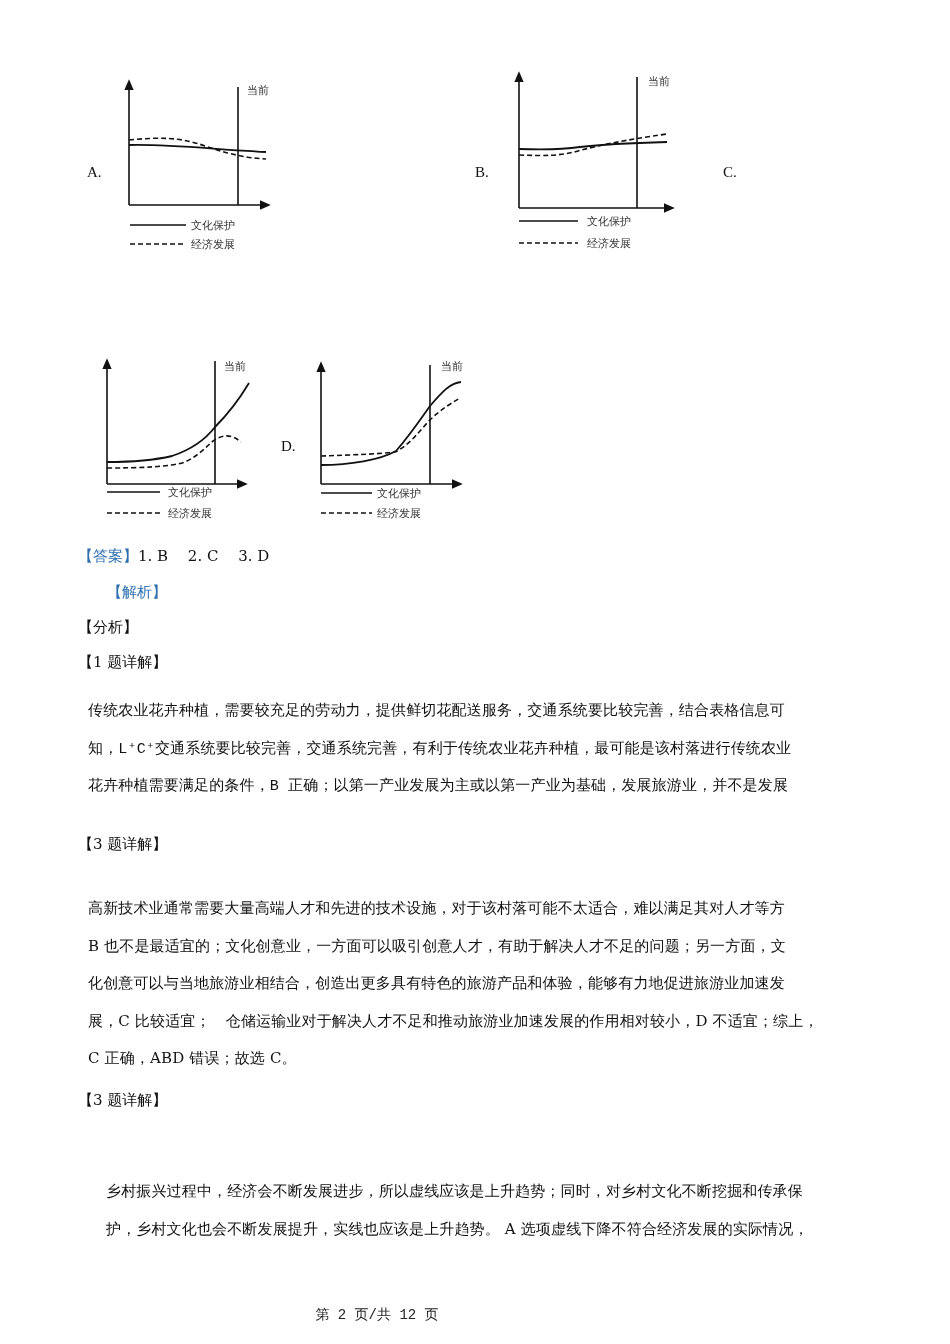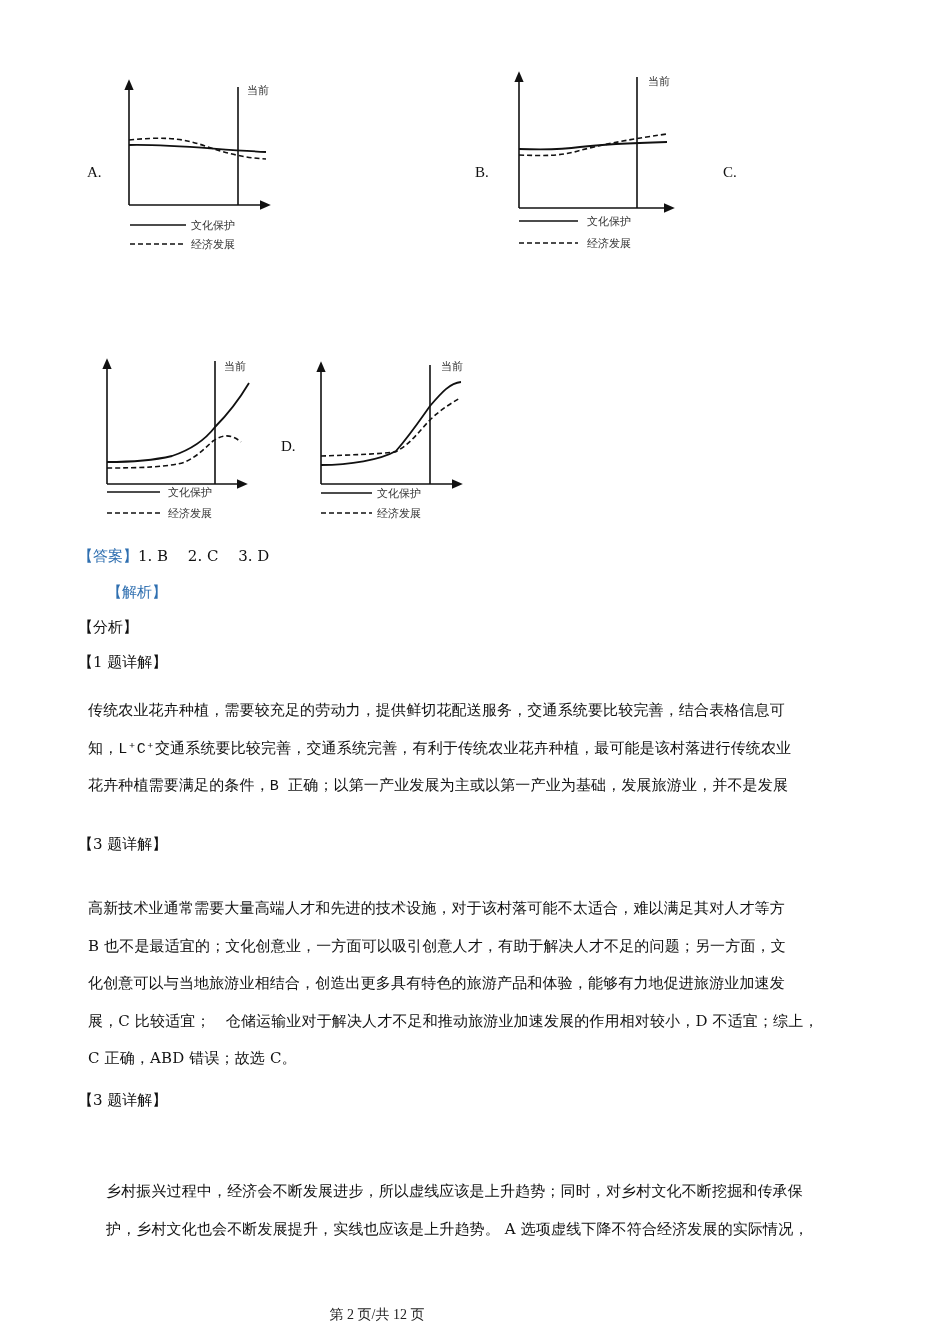--- a/index.html
+++ b/index.html
@@ -6,21 +6,21 @@
   body { width: 950px; height: 1344px; position: relative; overflow: hidden;
          font-family: "DejaVu Serif", "Liberation Serif", serif; color: #111; }
   .opt-label { position: absolute; font-family: "Liberation Serif", serif; font-size: 15px; color: #111; }
   .chart-svg { position: absolute; left: 0; top: 0; }
   .chart-text { font-family: "DejaVu Sans", sans-serif; font-size: 11px; fill: #333; }
   .line { position: absolute; left: 78px; font-size: 15px; line-height: 20px; white-space: nowrap; color: #111; }
   .blue { color: #2f6fb0; }
   .para { position: absolute; left: 88px; width: 790px; font-size: 15px; color: #111; }
   .para .pline { height: 37.5px; line-height: 20px; white-space: nowrap; display: block; letter-spacing: 0.15px; }
   .footer { position: absolute; top: 1306px; left: 0; width: 752px; text-align: center; font-size: 14px;
-            font-family: Liberation Serif, serif; color: #222; }
+            font-family: Liberation Mono, monospace; color: #222; }
   .footer span { margin-left: 2px; }
 </style>
 </head>
 <body>
 
 <div class="opt-label" style="left:87px; top:164px;">A.</div>
 <div class="opt-label" style="left:475px; top:164px;">B.</div>
 <div class="opt-label" style="left:723px; top:164px;">C.</div>
 <div class="opt-label" style="left:281px; top:438px;">D.</div>
 

